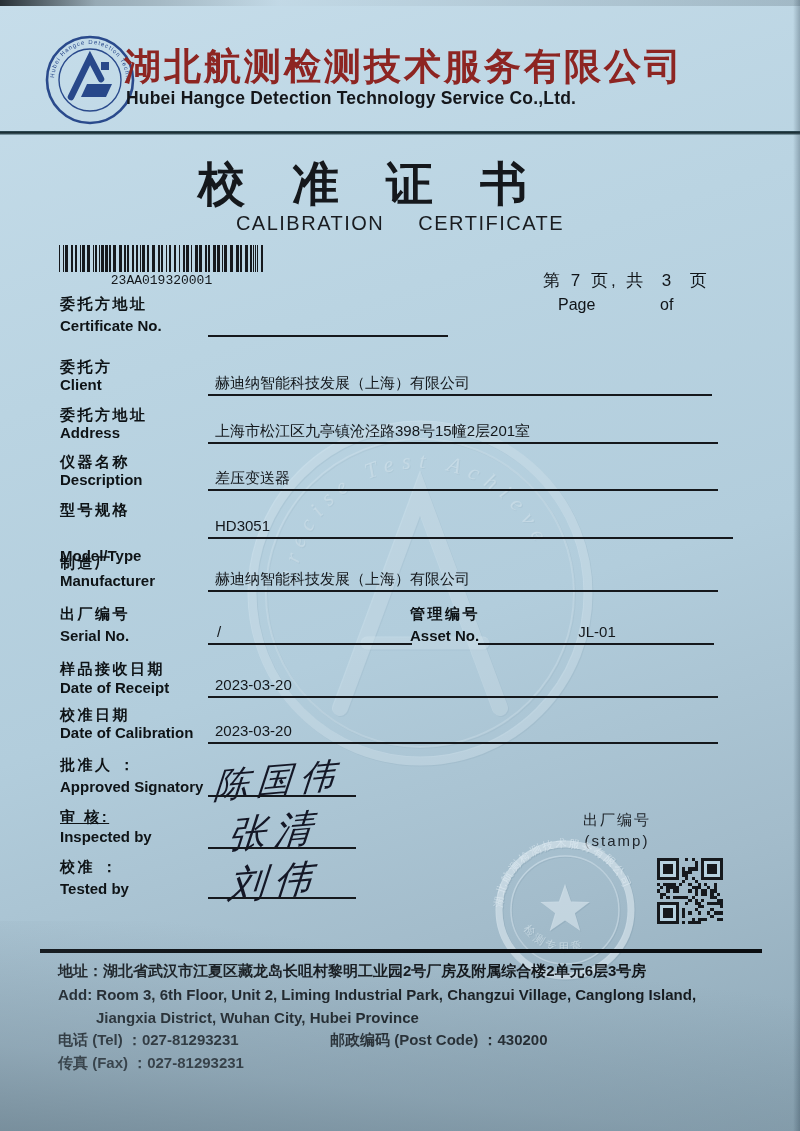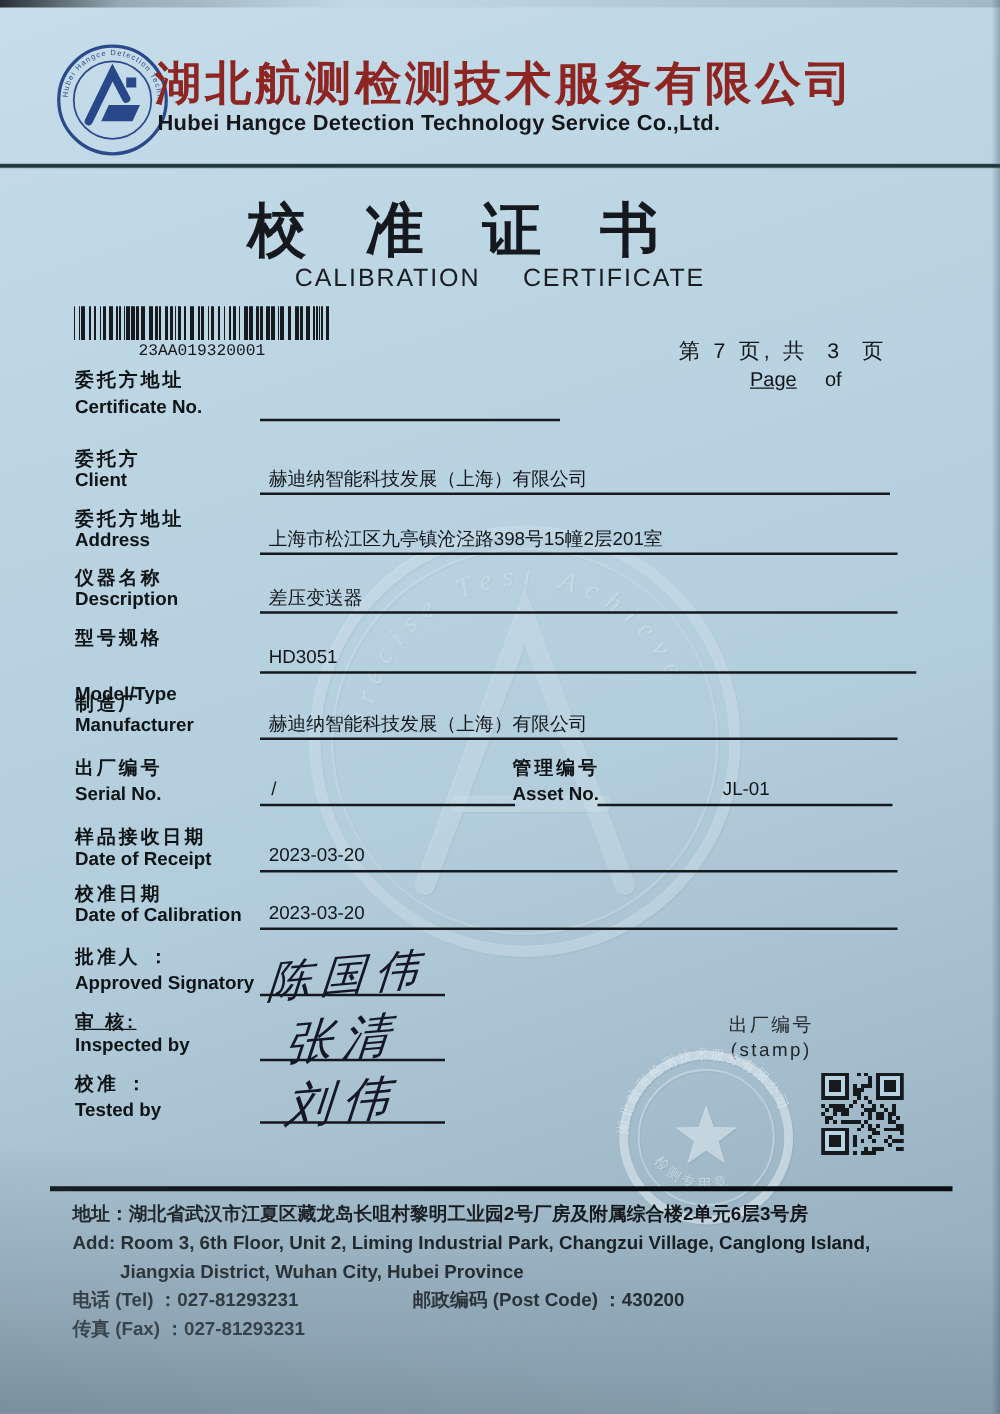--- a/index.html
+++ b/index.html
@@ -127,21 +127,21 @@
         <rect x="191" y="0" width="2" height="27" fill="#16191d"></rect>
         <rect x="194" y="0" width="1" height="27" fill="#16191d"></rect>
         <rect x="196" y="0" width="1" height="27" fill="#16191d"></rect>
         <rect x="198" y="0" width="1" height="27" fill="#16191d"></rect>
         <rect x="202" y="0" width="2" height="27" fill="#16191d"></rect>
       </svg>
     <div class="abs val-mono" style="left:0;top:28px;width:205px;text-align:center;font-size:13px;">23AA019320001</div>
   </div>
 
   <div class="abs pagination" style="left:543px;top:269px;">第 7 页, 共  3  页</div>
-  <div class="abs pageof" style="left:600px;top:296px;text-decoration:underline;">Page</div>
+  <div class="abs pageof" style="left:558px;top:296px;">Page</div>
   <div class="abs pageof" style="left:660px;top:296px;">of</div>
 
   <div class="abs lab-cn" style="left:60px;top:295px;">委托方地址</div>
   <div class="abs lab-en" style="left:60px;top:317px;">Certificate No.</div>
   <div class="abs uline" style="left:208px;top:335px;width:240px;"></div>
 
   <div class="abs lab-cn" style="left:60px;top:358px;">委托方</div>
   <div class="abs lab-en" style="left:60px;top:376px;">Client</div>
   <div class="abs val" style="left:215px;top:374px;">赫迪纳智能科技发展（上海）有限公司</div>
   <div class="abs uline" style="left:208px;top:394px;width:504px;"></div>

